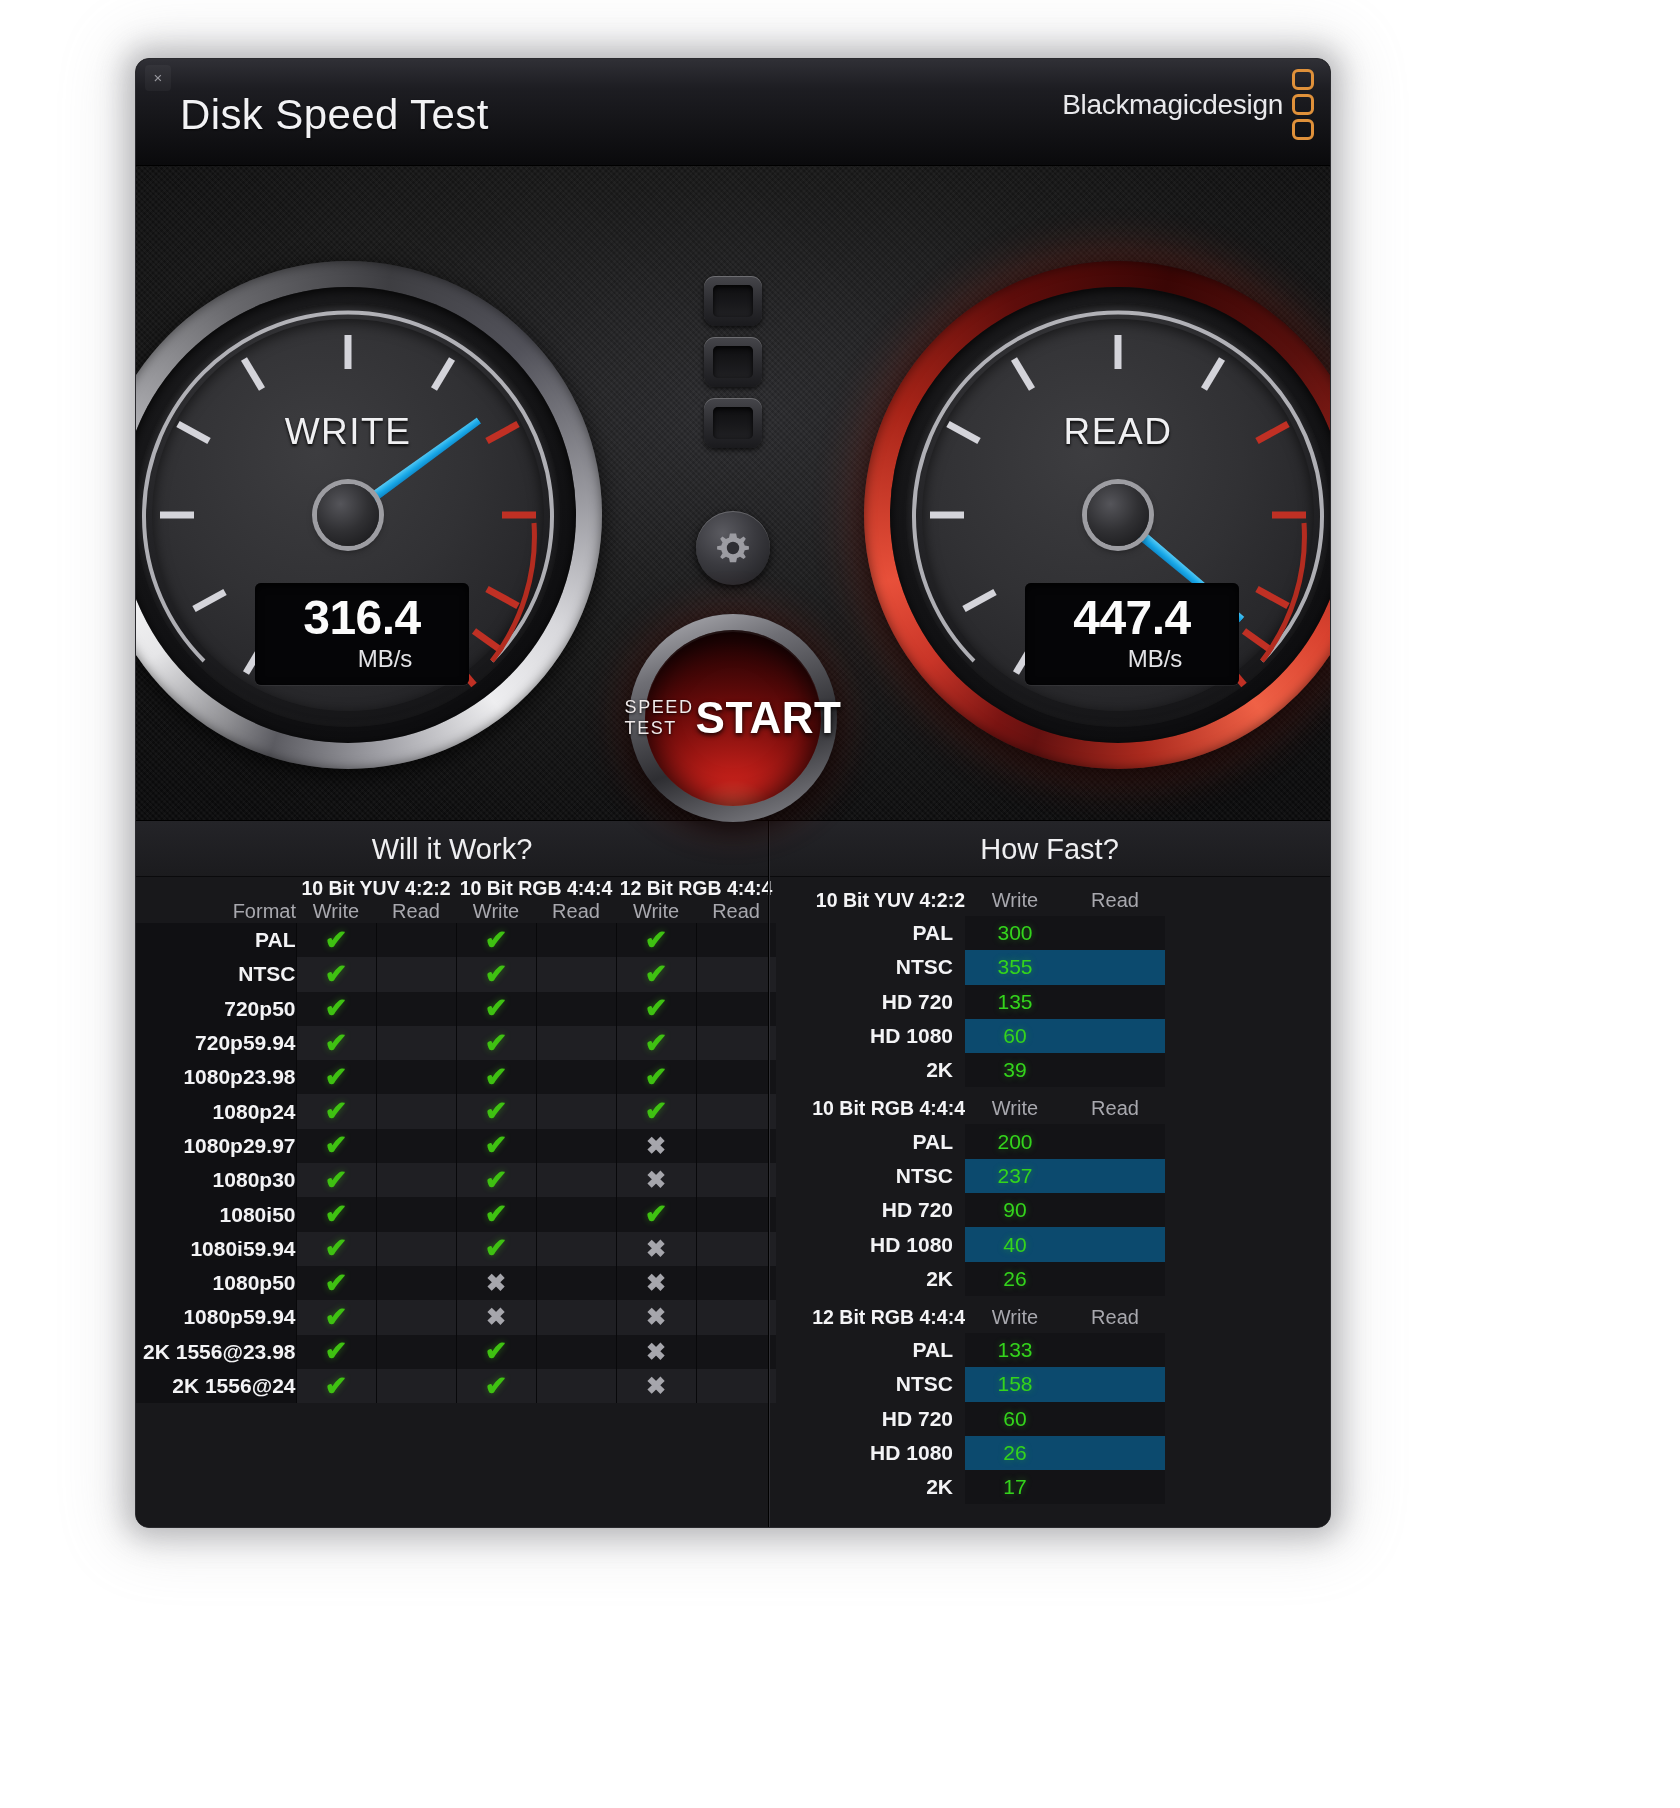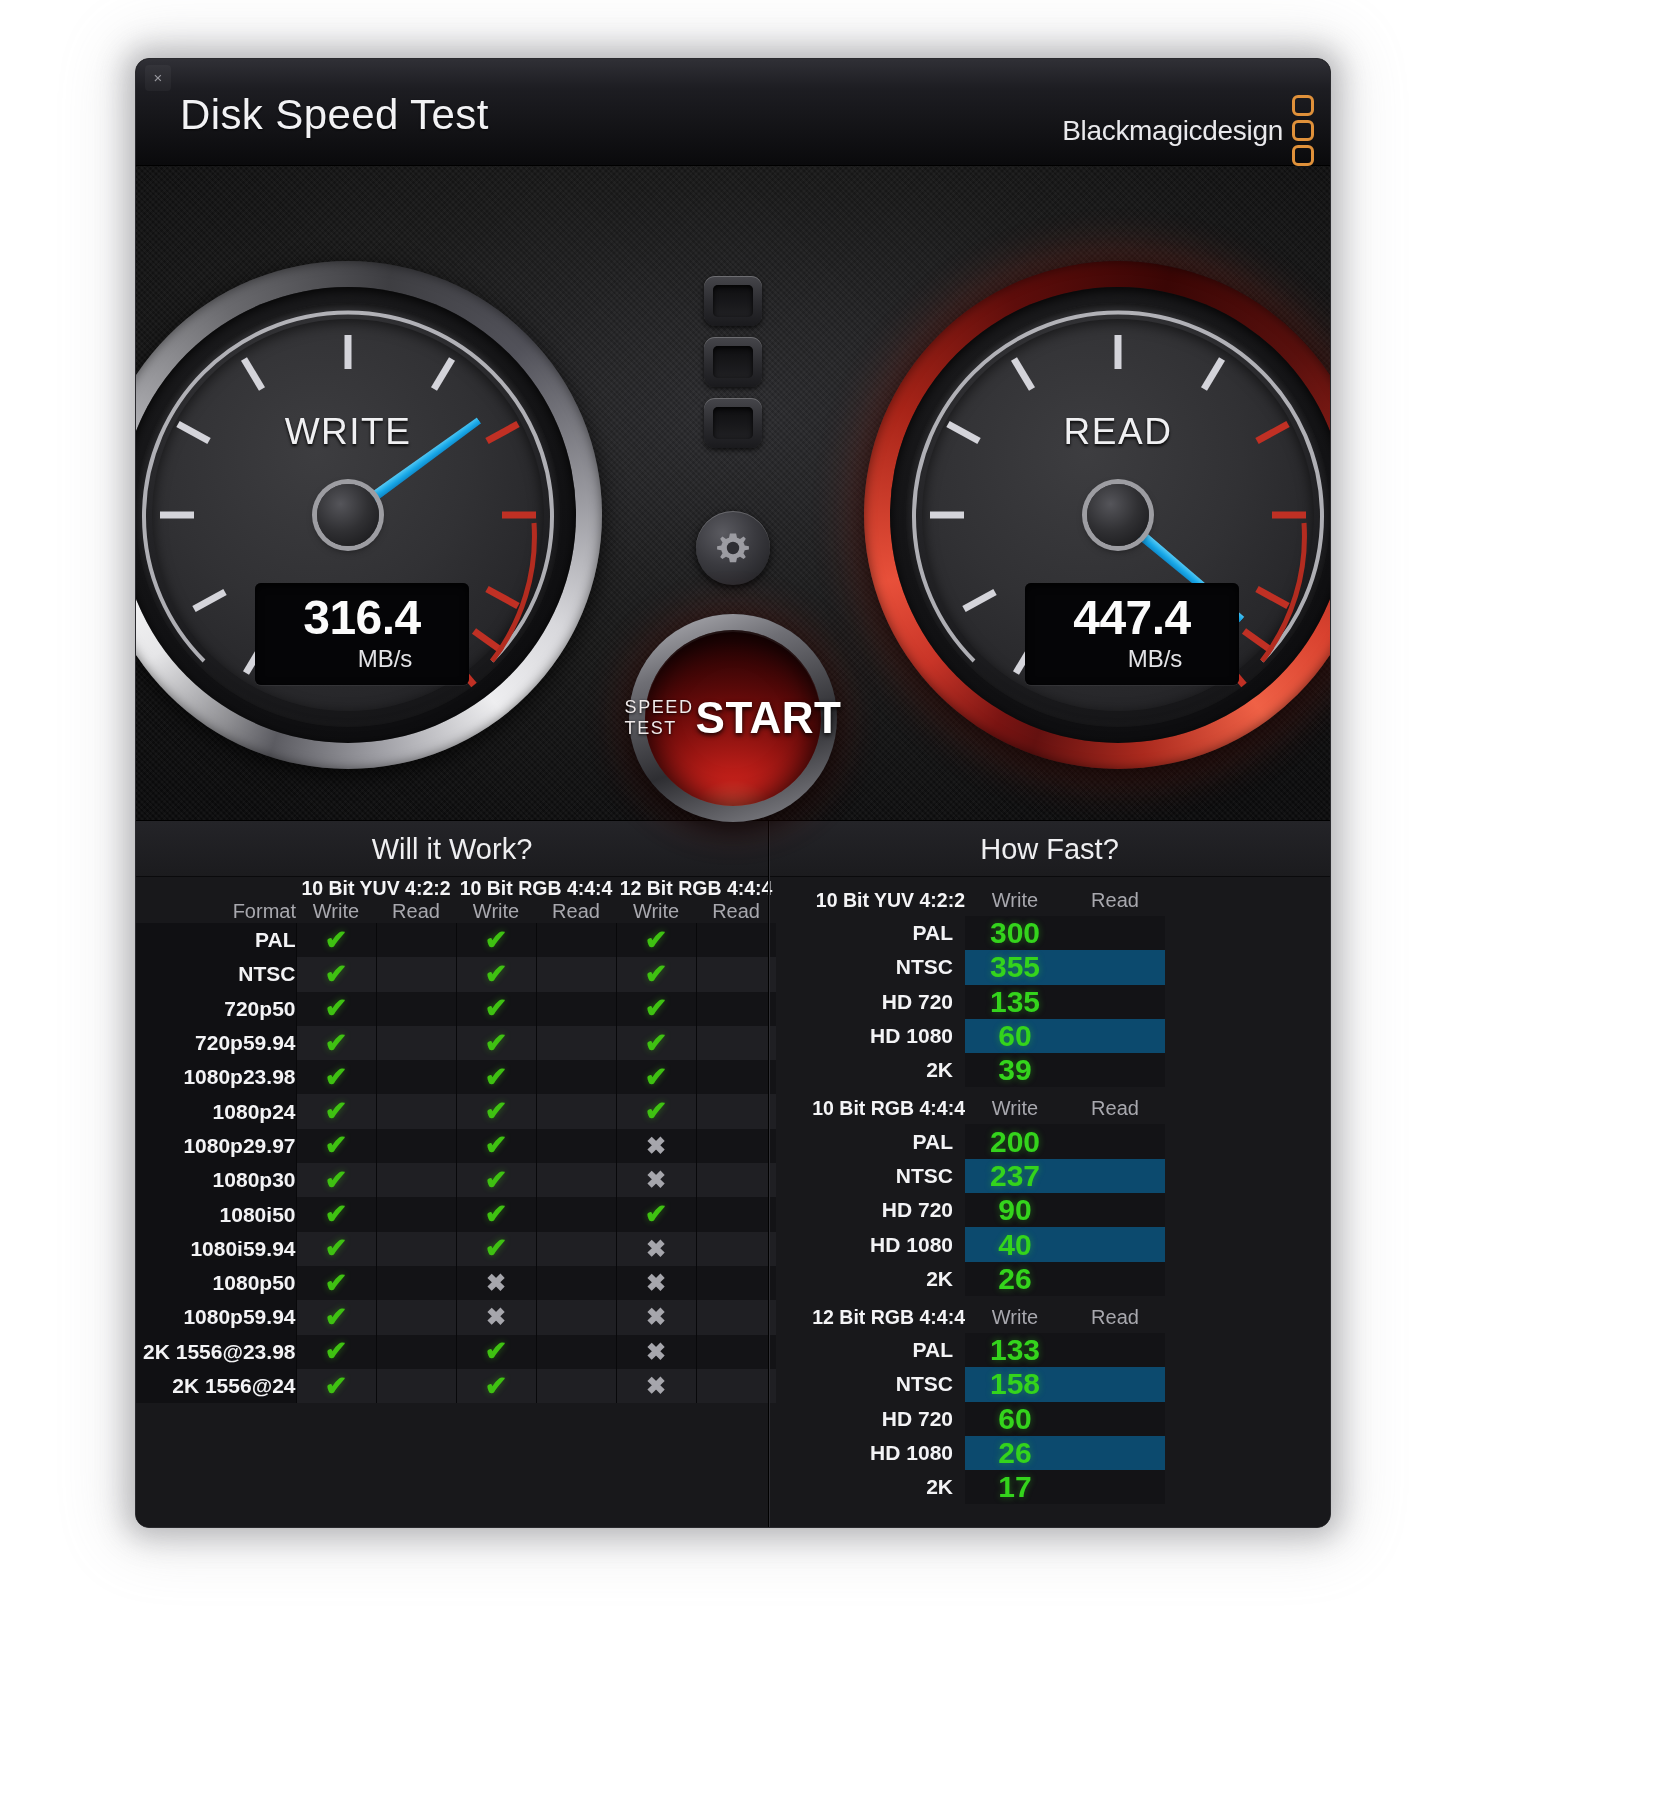--- a/index.html
+++ b/index.html
@@ -38,21 +38,21 @@
     color: #9a9aa0; font-size: 15px; line-height: 26px; text-align: center;
     cursor: pointer;
   }
   #app-title {
     position: absolute; left: 44px; top: 32px;
     font-size: 42px; font-weight: 300; color: #f2f2f4;
     letter-spacing: 0.4px;
     text-shadow: 0 1px 2px rgba(0,0,0,0.8);
   }
   #brand-area {
-    position: absolute; right: 16px; top: 36px;
+    position: absolute; right: 16px; top: 10px;
     display: flex; align-items: center; gap: 9px;
   }
   #brand-text {
     font-size: 28px; font-weight: 300; color: #e9e9ec;
     letter-spacing: -0.3px;
   }
   #brand-marks { display: flex; flex-direction: column; gap: 4px; }
   .brand-square {
     width: 22px; height: 21px;
     border: 3px solid #e0913a;
@@ -301,21 +301,21 @@
     font-size: 20px; font-weight: 400; color: #a8a8ae; text-align: center;
   }
   .hf-data-row { height: 34.3px; }
   .hf-data-row:nth-of-type(odd) { background: transparent; }
   .hf-label {
     text-align: right; padding-right: 12px;
     font-size: 21px; font-weight: 700; color: #f3f3f5;
   }
   .hf-val {
     text-align: center;
-    font-size: 30px; font-weight: 700; color: #34d41c;
+    font-size: 21px; font-weight: 400; color: #34d41c;
     text-shadow: 0 0 7px rgba(52,212,28,0.4);
   }
   .hf-cellbg-a { background: #131316; }
   .hf-cellbg-b { background: #0c4a6e; }
 </style>
 </head>
 <body>
 
 <div id="app-window">
 

